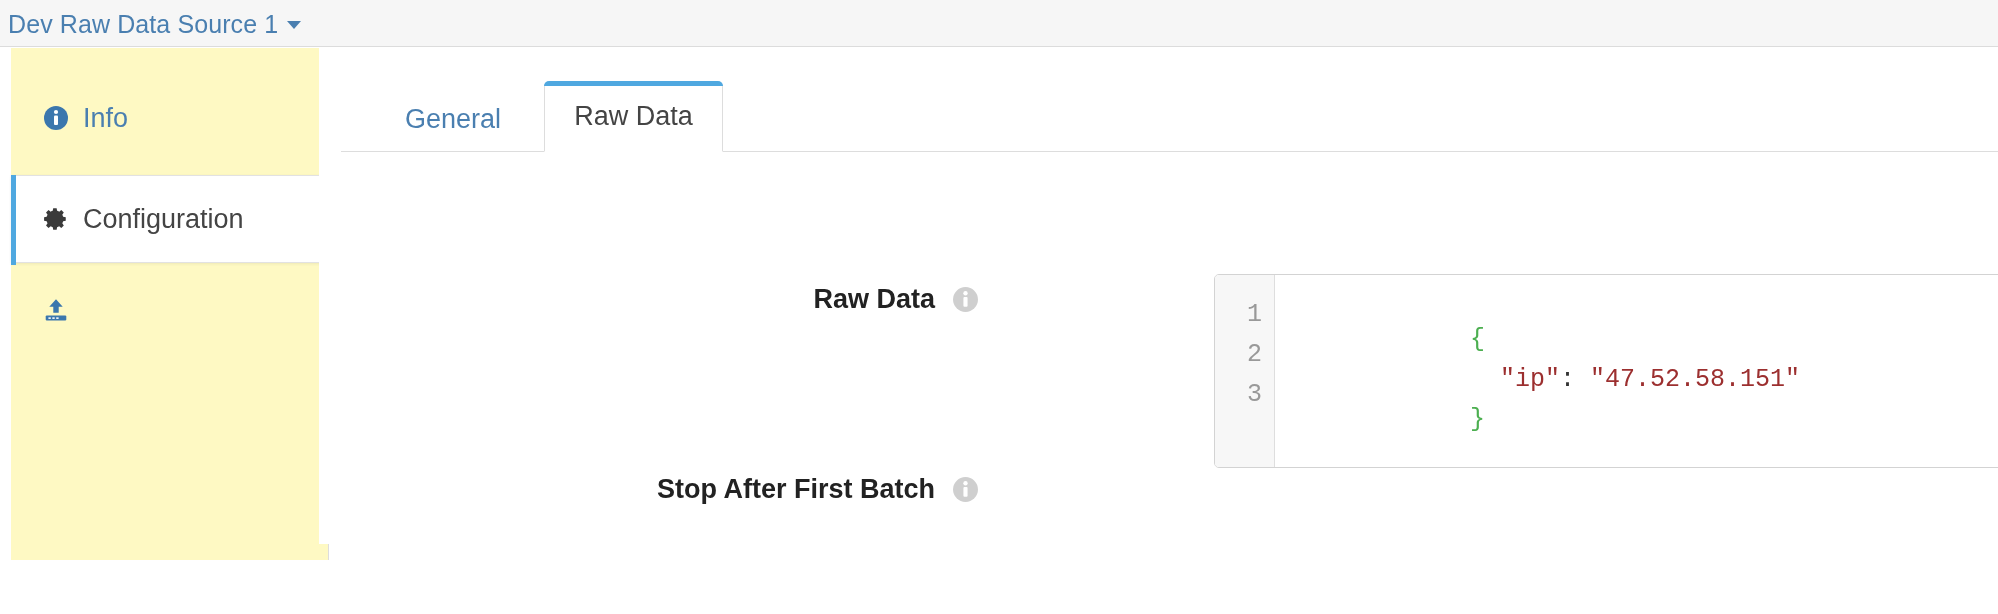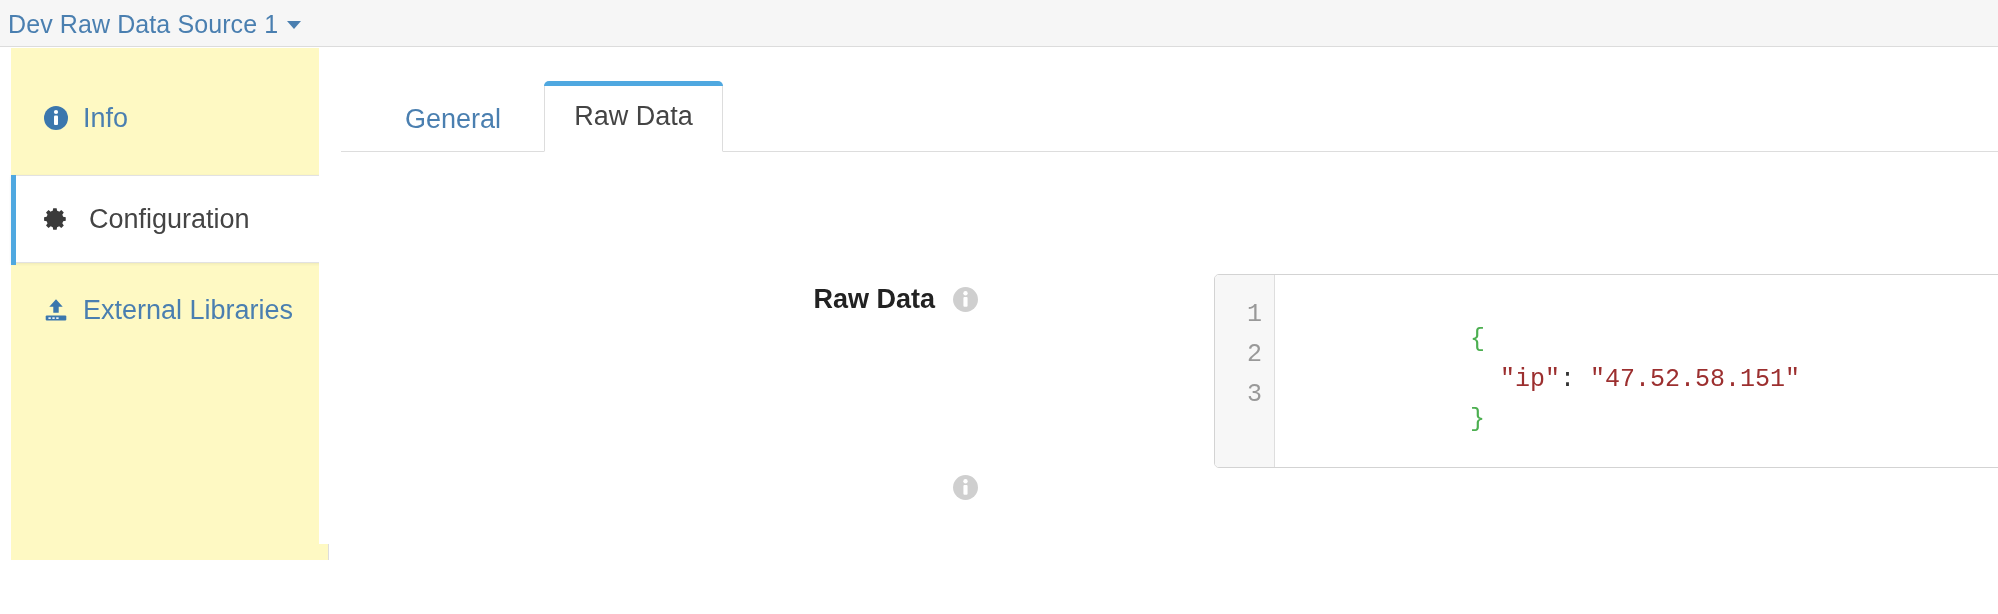--- a/index.html
+++ b/index.html
@@ -78,21 +78,20 @@
   #side-info { top: 26px; }
   #side-config {
     top: 127px;
     color: #444444;
     background: #ffffff;
     border: 1px solid #e2e2e2;
     border-right: none;
     border-left: none;
     box-shadow: 0 1px 3px rgba(0,0,0,0.07);
     width: 320px;
-    gap: 6px;
   }
   #side-config::before {
     content: "";
     position: absolute;
     left: 0; top: -1px;
     width: 5px;
     height: 90px;
     background: #4fa8e0;
   }
   #side-ext { top: 218px; }
@@ -281,21 +280,20 @@
     <div class="side-item" id="side-ext">
       <span class="side-ico">
         <svg width="26" height="26" viewBox="0 0 24 24">
           <path fill="#3b77ad" d="M12 2 5.8 9h3.7v5.6h5V9h3.7z"></path>
           <rect x="2.5" y="17" width="19" height="4.8" rx="1" fill="#3b77ad"></rect>
           <rect x="5" y="18.8" width="2.2" height="1.4" fill="#ffffff"></rect>
           <rect x="8.6" y="18.8" width="2.2" height="1.4" fill="#ffffff"></rect>
           <rect x="12.2" y="18.8" width="2.2" height="1.4" fill="#ffffff"></rect>
         </svg>
       </span>
-      <span class="side-label">External Libraries</span>
     </div>
 
   </div>
 
   <div class="content">
 
     <div class="tabbar">
       <div class="tabs-line"></div>
       <div class="tab" id="tab-general">
         <span>General</span>
@@ -331,20 +329,21 @@
           <div class="code-line" style="top:67px">
             <span class="tok-str">&nbsp;&nbsp;</span><span class="tok-str">"ip"</span><span class="tok-colon">:</span><span class="tok-str"> "47.52.58.151"</span>
           </div>
           <div class="code-line" style="top:107px">
             <span class="tok-punct">}</span>
           </div>
         </div>
       </div>
 
       <div class="row-label" id="label-stopbatch">
+        <span>Stop After First Batch</span>
         <span class="info-ico">
           <svg width="27" height="27" viewBox="0 0 26 26">
             <circle cx="13" cy="13" r="12" fill="#cfcfcf"></circle>
             <circle cx="13" cy="7" r="2.1" fill="#ffffff"></circle>
             <rect x="11" y="10.5" width="4" height="9.5" rx="1" fill="#ffffff"></rect>
           </svg>
         </span>
       </div>
 
     </div>

